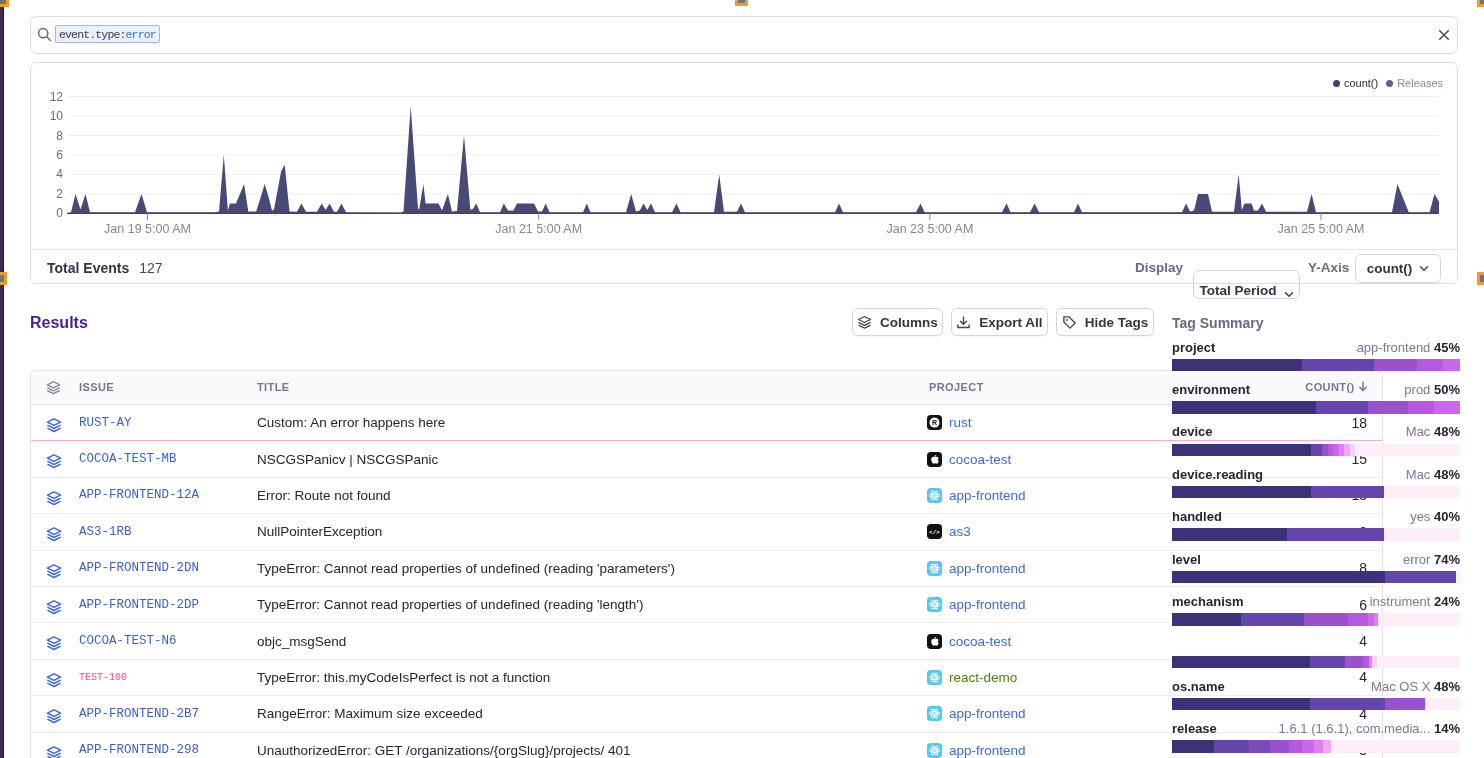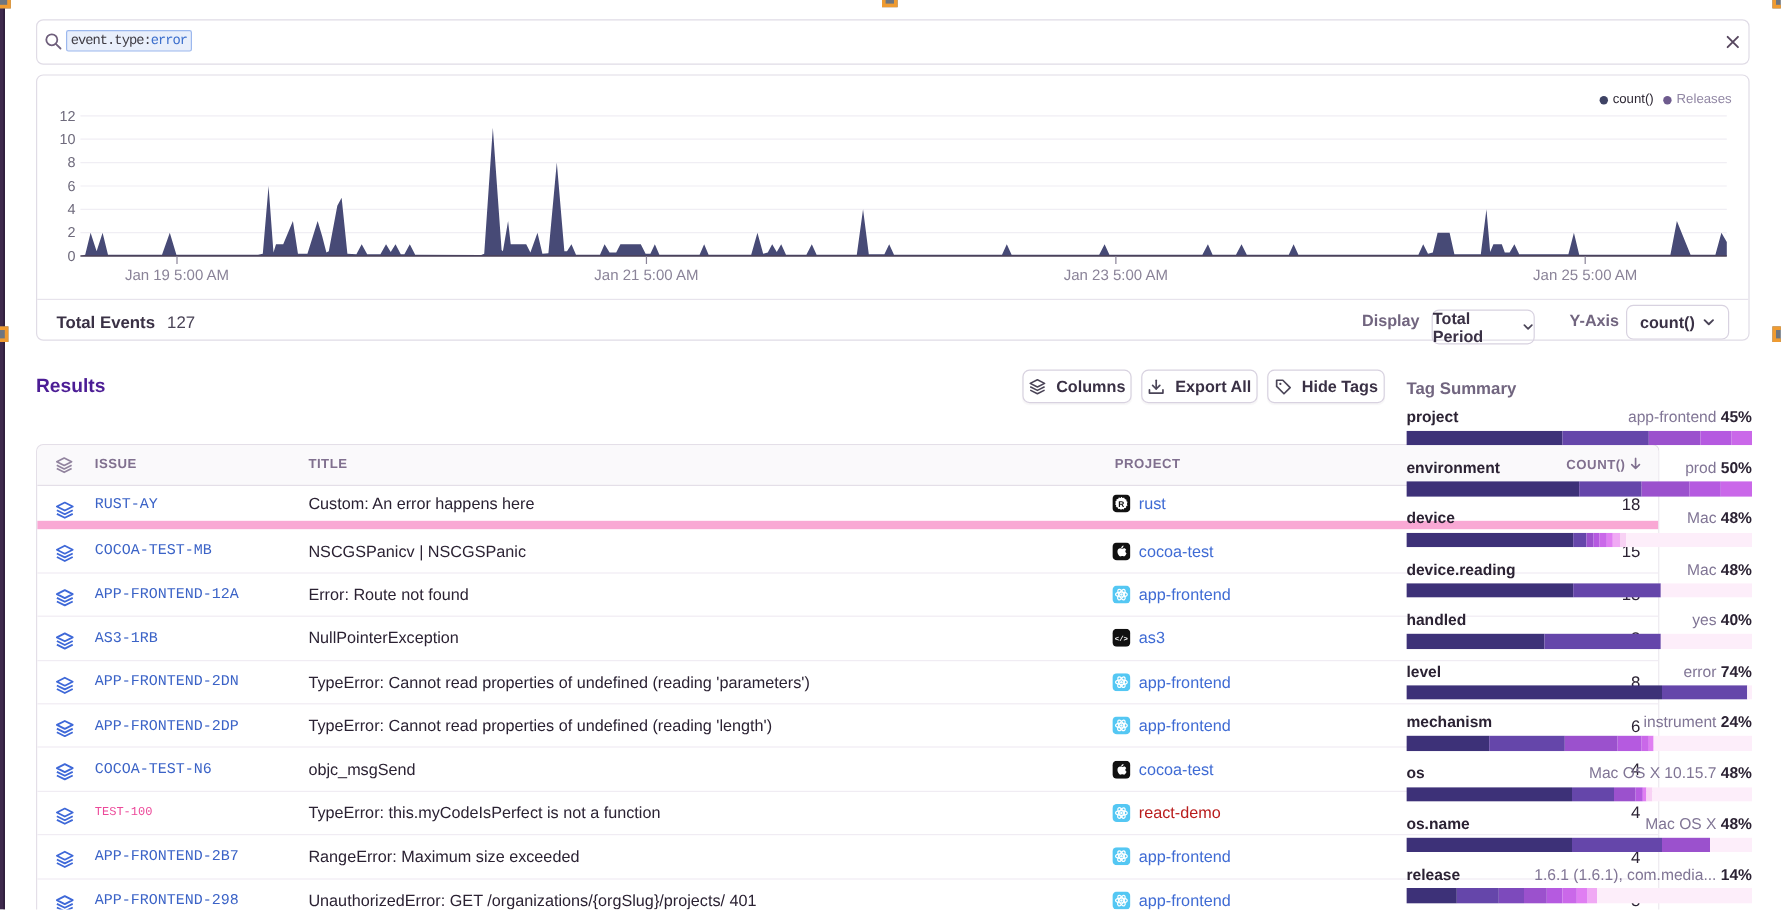--- a/index.html
+++ b/index.html
@@ -68,21 +68,21 @@
       <text x="507.70000000000005" y="170" text-anchor="middle" font-size="12.5" fill="#8a8398">Jan 21 5:00 AM</text>
       <text x="898.9" y="170" text-anchor="middle" font-size="12.5" fill="#8a8398">Jan 23 5:00 AM</text>
       <text x="1290" y="170" text-anchor="middle" font-size="12.5" fill="#8a8398">Jan 25 5:00 AM</text>
     </svg>
  <div class="abs" style="left:0;top:186px;width:100%;height:36px;border-top:1px solid #e7e3ec">
    <div class="abs" style="left:16px;top:0;height:36px;display:flex;align-items:center;font-size:14px">
      <b style="color:#3a3145">Total Events</b>
         <span style="margin-left:10px;color:#4a4457">127</span>
    </div>
    <b class="abs" style="left:1104px;top:10px;font-size:13.5px;color:#71657f">Display</b>
-   <span class="abs" style="left:1162px;top:8px;width:86px;height:29px;display:inline-flex;align-items:center;justify-content:center;gap:7px;border:1px solid #d8d2e0;border-radius:6px;font-weight:bold;font-size:13.5px;color:#3a3145">Total Period <svg width="10" height="7" viewBox="0 0 10 7">
+   <span class="abs" style="left:1162px;top:20px;width:107px;height:29px;display:inline-flex;align-items:flex-end;justify-content:center;gap:7px;border:1px solid #d8d2e0;border-radius:6px;font-weight:bold;font-size:13.5px;color:#3a3145">Total Period <svg width="10" height="7" viewBox="0 0 10 7">
           <path d="M1.5 1.8 L5 5.2 L8.5 1.8" fill="none" stroke="#4a4457" stroke-width="1.6" stroke-linecap="round" stroke-linejoin="round"></path>
         </svg></span>
    <b class="abs" style="left:1277px;top:10px;font-size:13.5px;color:#71657f">Y-Axis</b>
    <span class="abs" style="left:1324px;top:4px;width:86px;height:29px;display:inline-flex;align-items:center;justify-content:center;gap:7px;border:1px solid #d8d2e0;border-radius:6px;font-weight:bold;font-size:13.5px;color:#3a3145">count() <svg width="10" height="7" viewBox="0 0 10 7">
           <path d="M1.5 1.8 L5 5.2 L8.5 1.8" fill="none" stroke="#4a4457" stroke-width="1.6" stroke-linecap="round" stroke-linejoin="round"></path>
         </svg></span>
  </div>
 </div>
 
 <div class="abs" style="left:30px;top:314px;font-size:16px;font-weight:bold;color:#4c1d95">Results</div>
@@ -117,21 +117,21 @@
             <path d="M1.4 11.2 L8 14.5 L14.6 11.2"></path>
           </g>
         </svg></span>
   <span class="th" style="position:absolute;left:48px">ISSUE</span>
   <span class="th" style="position:absolute;left:226px">TITLE</span>
   <span class="th" style="position:absolute;left:898px">PROJECT</span>
   <span class="th" style="position:absolute;right:14px">COUNT() <svg width="10" height="11" viewBox="0 0 10 11" style="vertical-align:-1px">
           <path d="M5 1 L5 9 M1.8 6.2 L5 9.4 L8.2 6.2" fill="none" stroke="#80708f" stroke-width="1.4" stroke-linecap="round" stroke-linejoin="round"></path>
         </svg></span>
 </div>
-<div style="height:36.4px;border-bottom:7px solid #f9a8d4;position:relative;display:flex;align-items:center">
+<div style="height:36.4px;border-bottom:1px solid #f9a8d4;position:relative;display:flex;align-items:center">
   <span style="position:absolute;left:15px;top:12px"><svg width="16" height="16" viewBox="0 0 16 16">
           <g fill="none" stroke="#3e68d8" stroke-width="1.5" stroke-linejoin="round">
             <path d="M8 1.8 L14.6 5.1 L8 8.4 L1.4 5.1 Z"></path>
             <path d="M1.4 8.2 L8 11.5 L14.6 8.2"></path>
             <path d="M1.4 11.2 L8 14.5 L14.6 11.2"></path>
           </g>
         </svg></span>
   <span class="mono" style="position:absolute;left:48px;font-size:12.5px;color:#3b63c7">RUST-AY</span>
   <span style="position:absolute;left:226px;font-size:13.5px;color:#2b2233">Custom: An error happens here</span>
   <span style="position:absolute;left:896px;display:flex;gap:7px;font-size:13.5px;color:#3f6bd4"><span style="width:15px;height:15px;display:inline-block"><svg width="15" height="15" viewBox="0 0 16 16">
@@ -258,21 +258,21 @@
 <div style="height:36.4px;border-bottom:1px solid #f0ecf3;position:relative;display:flex;align-items:center">
   <span style="position:absolute;left:15px;top:12px"><svg width="16" height="16" viewBox="0 0 16 16">
           <g fill="none" stroke="#3e68d8" stroke-width="1.5" stroke-linejoin="round">
             <path d="M8 1.8 L14.6 5.1 L8 8.4 L1.4 5.1 Z"></path>
             <path d="M1.4 8.2 L8 11.5 L14.6 8.2"></path>
             <path d="M1.4 11.2 L8 14.5 L14.6 11.2"></path>
           </g>
         </svg></span>
   <span class="mono" style="position:absolute;left:48px;font-size:10px;color:#ec4899">TEST-100</span>
   <span style="position:absolute;left:226px;font-size:13.5px;color:#2b2233">TypeError: this.myCodeIsPerfect is not a function</span>
-  <span style="position:absolute;left:896px;display:flex;align-items:center;gap:7px;font-size:13.5px;color:#b91c1c"><span style="width:15px;height:15px;display:inline-block"><svg width="15" height="15" viewBox="0 0 16 16">
+  <span style="position:absolute;left:896px;display:flex;align-items:center;gap:7px;font-size:13.5px;color:#4d7c0f"><span style="width:15px;height:15px;display:inline-block"><svg width="15" height="15" viewBox="0 0 16 16">
             <rect width="16" height="16" rx="4" fill="#54c7f3"></rect>
             <g fill="none" stroke="#fff" stroke-width="1.1">
               <ellipse cx="8" cy="8" rx="5.2" ry="2.1"></ellipse>
               <ellipse cx="8" cy="8" rx="5.2" ry="2.1" transform="rotate(60 8 8)"></ellipse>
               <ellipse cx="8" cy="8" rx="5.2" ry="2.1" transform="rotate(120 8 8)"></ellipse>
             </g>
             <circle cx="8" cy="8" r="1.1" fill="#fff"></circle>
           </svg></span>react-demo</span>
   <span style="position:absolute;right:15px;font-size:14px;color:#2b2233">4</span>
 </div>
@@ -392,24 +392,20 @@
     </div>
 <div class="tagbar" style="top:298.1px">
       <i style="width:24%;background:#3d3178"></i>
       <i style="width:22%;background:#6546aa"></i>
       <i style="width:15%;background:#9b51cd"></i>
       <i style="width:7%;background:#b55ae0"></i>
       <i style="width:2%;background:#ca68e9"></i>
       <i style="width:1.7%;background:#e07ef2"></i>
       <i style="width:28.3%;background:#fdeefa"></i>
     </div>
-<div class="tagrow" style="top:320.8px">
-      <span class="tagname">os</span>
-      <span class="tagval">Mac OS X 10.15.7 <b>48%</b></span>
-    </div>
 <div class="tagbar" style="top:340.5px">
       <i style="width:48%;background:#3d3178"></i>
       <i style="width:12%;background:#6546aa"></i>
       <i style="width:6.3%;background:#9b51cd"></i>
       <i style="width:2%;background:#b55ae0"></i>
       <i style="width:1%;background:#e07ef2"></i>
       <i style="width:1.8%;background:#f8d2f4"></i>
       <i style="width:28.9%;background:#fdeefa"></i>
     </div>
 <div class="tagrow" style="top:363.2px">

